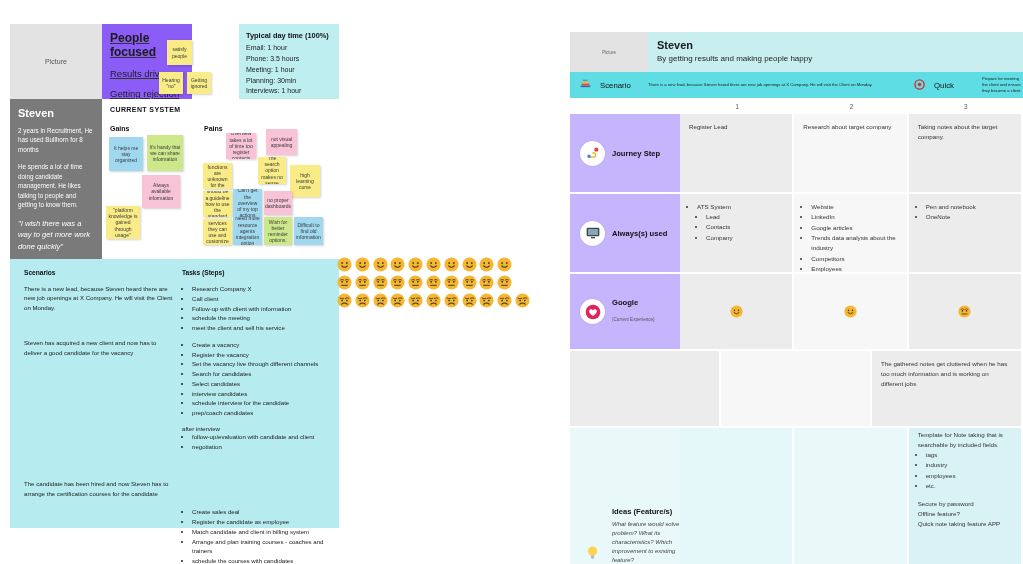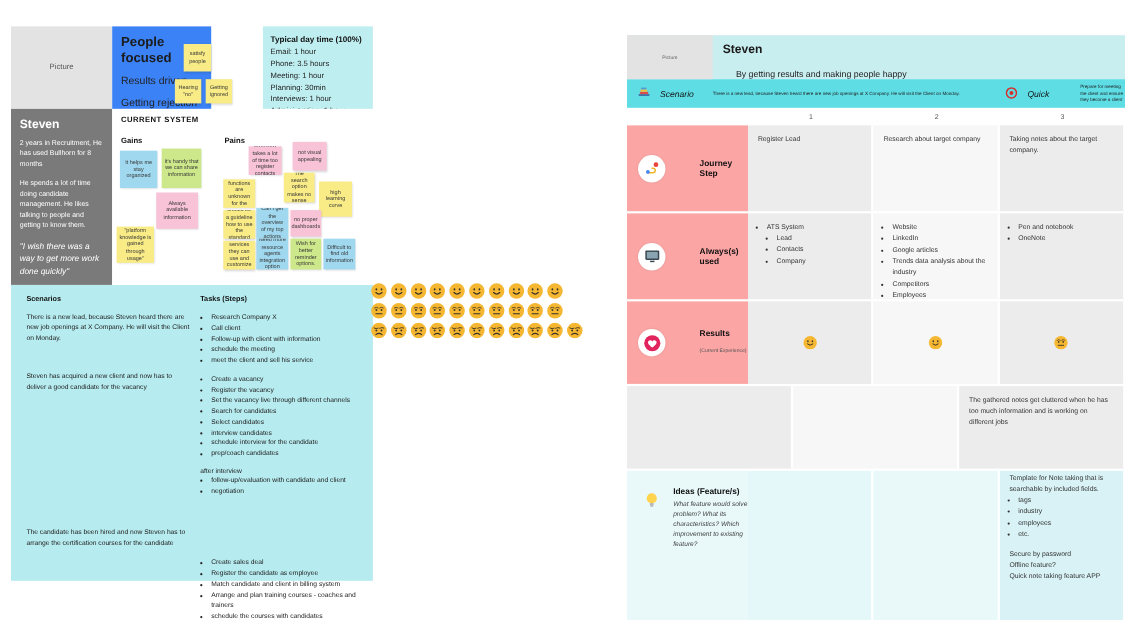--- a/index.html
+++ b/index.html
@@ -5,21 +5,21 @@
   html,body{margin:0;padding:0;background:#ffffff;}
   body{width:1023px;height:564px;position:relative;overflow:hidden;
        font-family:"Liberation Sans",sans-serif;color:#333;}
 
   
   #persona-board{position:absolute;left:10px;top:24px;width:329px;height:504px;}
 
   .pb-row{display:flex;}
   .pb-picture{width:92px;background:#e3e3e3;display:flex;align-items:center;
               justify-content:center;font-size:7px;color:#555;}
-  .pb-teal{background:#3b82f6;}
+  .pb-teal{background:#8b5cf6;text-decoration:underline;}
   .pb-lightteal{background:#bfeef0;}
 
   #persona-top{height:75px;}
   #persona-quote-block{width:92px;background:#7a7a7a;color:#fff;padding:8px 7px 0 8px;
                        box-sizing:border-box;}
   #persona-quote-block h3{margin:0 0 7px 0;font-size:11px;font-weight:bold;}
   #persona-quote-block p{margin:0 0 8px 0;font-size:6.3px;line-height:1.5;}
   #persona-quote-block p.quote{font-style:italic;font-size:7.6px;line-height:1.55;}
 
   .traits{flex:1;padding:7px 0 0 8px;position:relative;box-sizing:border-box;}
@@ -60,25 +60,25 @@
   .emoji{width:15px;height:15px;flex:0 0 15px;}
 
   
   #journey-map{position:absolute;left:570px;top:32px;width:453px;height:510px;
                background:#fff;}
   #jm-header{display:flex;height:40px;background:#c9eef0;}
   #jm-header .hdr-pic{width:78px;background:#e3e3e3;display:flex;align-items:center;
                       justify-content:center;font-size:4.5px;color:#666;}
   #jm-header .hdr-txt{padding:7px 0 0 9px;}
   #jm-header .hdr-txt h3{margin:0 0 3px 0;font-size:11px;font-weight:bold;color:#1b1b1b;}
-  #jm-header .hdr-txt p{margin:12px;font-size:8px;color:#222;}
+  #jm-header .hdr-txt p{margin:0;font-size:8px;color:#222;}
 
   #jm-subbar{display:flex;height:26px;background:#5fdde5;align-items:center;}
   .sb-icon{width:30px;text-align:center;font-size:9px;}
-  .sb-label{width:48px;font-size:7.8px;font-style:italic;color:#111;}
+  .sb-label{width:48px;font-size:7.8px;color:#111;}
   .sb-text{font-size:4.2px;line-height:1.5;color:#1c1c1c;}
   .sb-scn{width:256px;}
   .sb-tsk{flex:1;overflow:hidden;}
 
   #jm-colnums{display:flex;height:16px;align-items:center;}
   .cn-spacer{width:110px;}
   .cn{flex:1;text-align:center;font-size:6.4px;color:#555;}
 
   .jm-row{display:flex;border-bottom:2px solid #fff;}
   .jm-rowlabel{width:110px;display:flex;align-items:center;padding-left:10px;
@@ -88,21 +88,21 @@
            box-shadow:0 0 2px rgba(0,0,0,.12);margin-right:7px;}
   .jm-rowlabel .t strong{display:block;font-size:7.6px;color:#111;}
   .jm-rowlabel .t .sub{font-size:4.6px;color:#555;}
   .jm-rowlabel .t .q{font-size:6px;font-style:italic;color:#444;line-height:1.5;
                      margin-top:4px;display:block;width:78px;}
   .jm-cell{flex:1;padding:8px 9px;box-sizing:border-box;font-size:6.2px;
            line-height:1.6;color:#333;border-right:2px solid #fff;}
   .jm-cell ul{margin:0;padding-left:8px;list-style-type:disc;}
   .jm-cell ul ul{padding-left:9px;}
   .jm-cell li{margin-bottom:.5px;}
-  .shade-a{background:#fca5a5;gap:24px;}
+  .shade-a{background:#c4b5fd;}
   .shade-b{background:#ececec;}
   .shade-c{background:#f7f7f7;}
   .tint-a{background:#e4f7f9;}
   .tint-b{background:#d8f2f5;}
   .tint-c{background:#e9f9fa;}
   .emoji-cell{display:flex;align-items:center;justify-content:center;}
   .emoji-cell .emoji{width:13px;height:13px;flex:0 0 13px;}
   .m0{margin:0;}
 </style>
 </head>
@@ -554,21 +554,21 @@
         </div>
       </div>
       <div class="jm-row" style="height: 75px;">
         <div class="jm-rowlabel shade-a">
           <div class="jm-icon">
             <svg width="16" height="16" viewBox="0 0 24 24">
               <circle cx="12" cy="12" r="11" fill="#e2245e"></circle>
               <path d="M12 18 C6 13.5 5 10.5 7.3 8.6 C9 7.2 11 8 12 9.6 C13 8 15 7.2 16.7 8.6 C19 10.5 18 13.5 12 18Z" fill="#fff"></path>
             </svg>
           </div>
-          <div class="t"><strong>Results</strong><span class="sub">(Current Experience)</span></div>
+          <div class="t"><strong>Google</strong><span class="sub">(Current Experience)</span></div>
         </div>
         <div class="jm-cell shade-b emoji-cell">
           <svg viewBox="0 0 32 32" width="13" height="13" class="emoji">
             <circle cx="16" cy="16" r="15" fill="#f5b731"></circle>
             <ellipse cx="11" cy="13" rx="1.7" ry="2.2" fill="#3a3226"></ellipse>
             <ellipse cx="21" cy="13" rx="1.7" ry="2.2" fill="#3a3226"></ellipse>
             <path d="M10 19 q6 6 12 0" stroke="#3a3226" stroke-width="2.2" fill="none" stroke-linecap="round"></path>
           </svg>
         </div>
         <div class="jm-cell shade-c emoji-cell">
@@ -591,21 +591,21 @@
         </div>
       </div>
       <div class="jm-row" style="height: 75px;">
         <div class="jm-cell shade-b"></div>
         <div class="jm-cell shade-c"></div>
         <div class="jm-cell shade-b">
           <p class="m0">The gathered notes get cluttered when he has too much information and is working on different jobs</p>
         </div>
       </div>
       <div class="jm-row" style="height: 137px;">
-        <div class="jm-rowlabel tint-c" style="align-items: flex-start; padding-top: 14px;">
+        <div class="jm-rowlabel tint-c" style="align-items: flex-end; padding-top: 14px;">
           <div class="jm-icon" style="box-shadow: none; background: transparent;">
             <svg width="17" height="17" viewBox="0 0 24 24">
               <circle cx="12" cy="10" r="6.5" fill="#ffd34e"></circle>
               <rect x="9.5" y="16" width="5" height="3" rx="1" fill="#b8b8b8"></rect>
               <rect x="10" y="19" width="4" height="1.5" rx="0.7" fill="#9a9a9a"></rect>
             </svg>
           </div>
           <div class="t">
             <strong>Ideas (Feature/s)</strong>
             <span class="q">What feature would solve the problem? What its characteristics? Which improvement to existing feature?</span>

